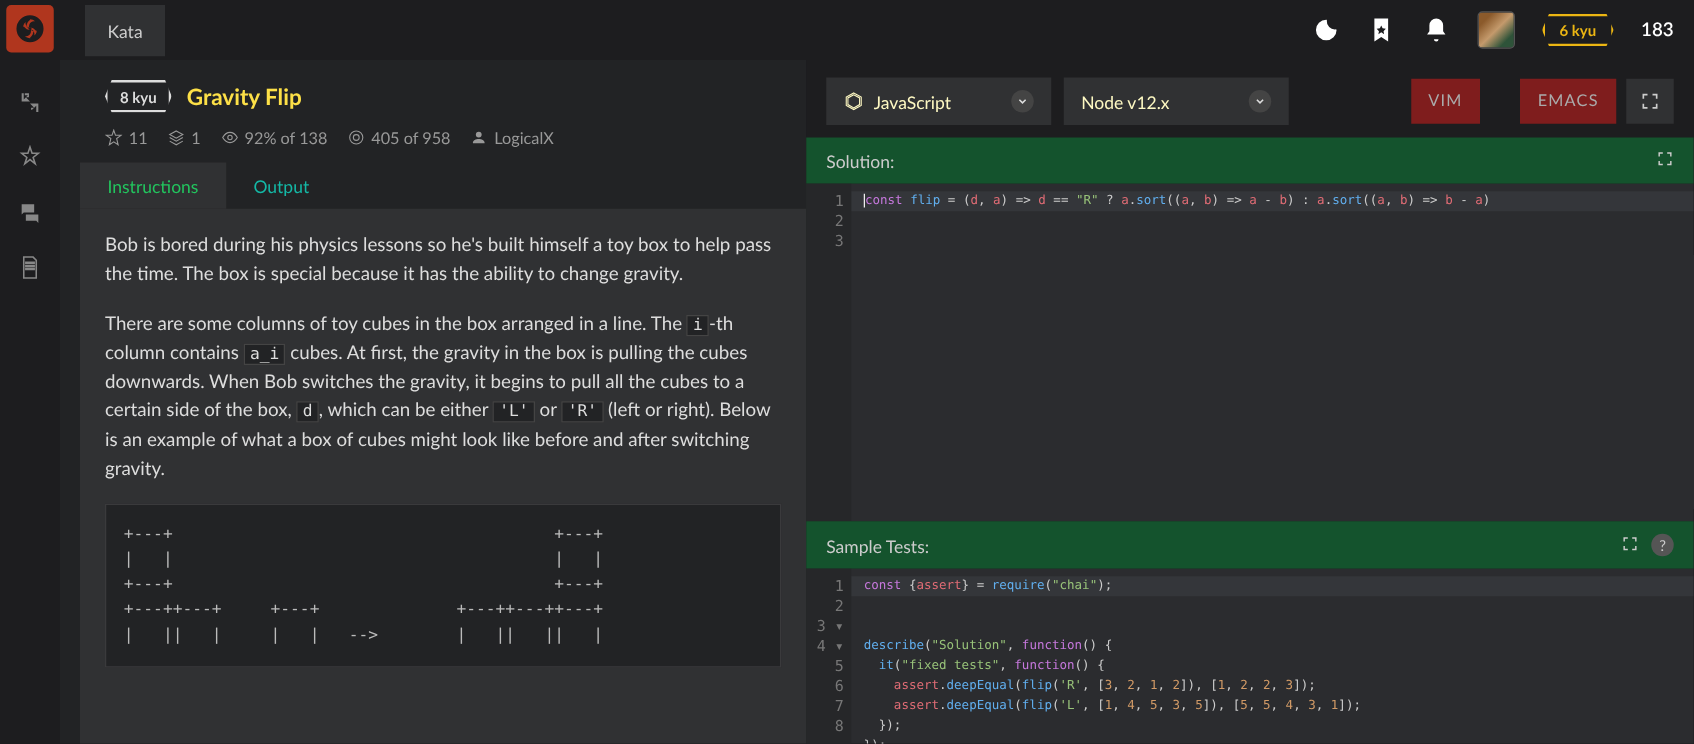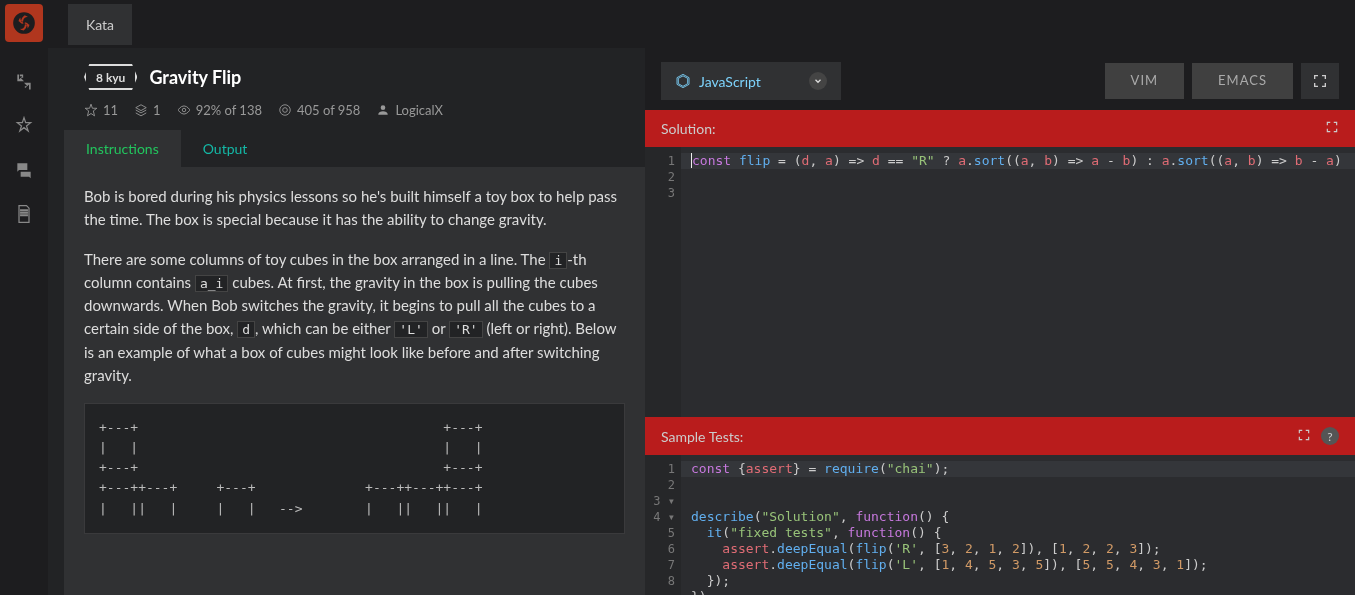--- a/index.html
+++ b/index.html
@@ -83,21 +83,21 @@
   display:inline-flex;align-items:center;justify-content:center;
   height:26px; padding:0 12px;
   color:#ddd; font-weight:bold; font-size:12px;
   position:relative;
 }
 .kyu-badge::before{
   content:"";position:absolute;inset:0;
   border:2px solid #ddd;
   clip-path: polygon(10% 0%, 90% 0%, 100% 50%, 90% 100%, 10% 100%, 0% 50%);
 }
-.title-row h1 { color:#ffffff; font-size:18px; font-weight:700;}
+.title-row h1 { color:#fde047; font-size:18px; font-weight:700;}
 .meta-row {
   display:flex;align-items:center;gap:16px;
   padding: 6px 20px 12px 20px;
   color:#999; font-size:13px;
 }
 .meta-item{display:flex;align-items:center;gap:5px;}
 .meta-item svg{width:14px;height:14px;}
 .tabs {
   display:flex; gap:0;
   padding-left:0;
@@ -143,41 +143,42 @@
   padding-top:10px;
 }
 .sel-row {
   display:flex;align-items:center;gap:10px;
   padding:4px 16px 10px 16px;
 }
 .sel {
   background:#303133;
   padding:10px 14px;
   display:flex;align-items:center;gap:10px;
-  color:#7dd3fc;
+  color:#fef9c3;
   width:180px;
   justify-content:space-between;
   cursor:pointer;
 }
 .sel .lead{display:flex;align-items:center;gap:8px;}
 .chev { width:18px;height:18px;color:#999; background:#444; border-radius:50%; display:flex;align-items:center;justify-content:center;}
 .editor-toolbar { display:flex;gap:8px;margin-left:auto;}
 .et-btn {
-  background:#404040;
-  padding:9px 26px;
+  background:#7f1d1d;
+  padding:9px 14px;
   color:#aaa;
   font-size:13px;
   letter-spacing:1px;
   cursor:pointer;
+  margin-left:24px;
 }
 .et-ico{ background:#303133; width:38px;height:36px;display:flex;align-items:center;justify-content:center;cursor:pointer;}
 .pane-head {
   display:flex;align-items:center;justify-content:space-between;
   padding:10px 16px;
-  background:#b91c1c;
+  background:#14532d;
   color:#ccc;
   text-align:right;
 }
 .pane-head .right{display:flex;gap:10px;align-items:center;}
 .help-circle{width:18px;height:18px;border-radius:50%;background:#555;display:flex;align-items:center;justify-content:center;font-size:12px;color:#ccc;}
 .edi { display:flex;background:#2b2c2f;min-height:0; }
 .edi.solution{ flex:1; }
 .edi.tests{ height:140px; }
 .gut {
   width:36px;
@@ -189,21 +190,21 @@
   font-size:12px;
   line-height:16px;
   user-select:none;
 }
 .gut div{height:16px;}
 .gut .fold{color:#777;}
 .code {
   flex:1;
   padding:6px 10px;
   font-family:Consolas,monospace;
-  font-size:13px;
+  font-size:10px;
   line-height:16px;
   white-space:pre;
   color:#ccc;
   overflow:hidden;
 }
 .code .active-line{ background:#34363a; display:block; margin:-0px -10px; padding:0 10px;}
 .kw{color:#c678dd;}
 .fn{color:#61afef;}
 .str{color:#98c379;}
 .op{color:#ccc;}
@@ -242,20 +243,40 @@
       <svg viewBox="0 0 24 24">
           <path d="M6 2h9l3 3v17H6V2zm2 5h8v1H8V7zm0 3h8v1H8v-1zm0 3h8v1H8v-1z" fill="none" stroke="currentColor" stroke-width="1.5"></path>
         </svg>
     </div>
   </div>
 
   <div class="main">
     <div class="topbar">
       <div class="topbar-tab">Kata</div>
       <div class="spacer"></div>
+      <div class="top-right">
+        <div class="top-icon">
+          <svg viewBox="0 0 24 24">
+              <path d="M12 3a9 9 0 109 9c0-.5-.6-.8-1-.5A7 7 0 0112.5 4c.3-.4 0-1-.5-1z"></path>
+            </svg>
+        </div>
+        <div class="top-icon">
+          <svg viewBox="0 0 24 24">
+              <path d="M6 2h12v20l-6-4-6 4V2zm6 6l-1.2 2.4L8 11l2 2-.5 2.8L12 14l2.5 1.8L14 13l2-2-2.8-.6L12 8z"></path>
+            </svg>
+        </div>
+        <div class="top-icon">
+          <svg viewBox="0 0 24 24">
+              <path d="M12 2a6 6 0 00-6 6v5l-2 3h16l-2-3V8a6 6 0 00-6-6zm0 20a2 2 0 002-2h-4a2 2 0 002 2z"></path>
+            </svg>
+        </div>
+        <div class="avatar"></div>
+        <div class="rank-pill">6 kyu</div>
+        <div class="honor">183</div>
+      </div>
     </div>
 
     <div class="content">
       <div class="left-panel">
         <div class="title-row">
           <div class="kyu-badge">8 kyu</div>
           <h1>Gravity Flip</h1>
         </div>
         <div class="meta-row">
           <div class="meta-item">
@@ -315,20 +336,28 @@
                   <path d="M12 2l9 5v10l-9 5-9-5V7l9-5zm0 2.3L5 8v8l7 4 7-4V8l-7-3.7z" fill="none" stroke="currentColor" stroke-width="1.3"></path>
                 </svg>
               <span>JavaScript</span>
             </span>
             <span class="chev">
               <svg width="10" height="10" viewBox="0 0 24 24">
                   <path d="M6 9l6 6 6-6" fill="none" stroke="#ddd" stroke-width="3"></path>
                 </svg>
             </span>
           </div>
+          <div class="sel">
+            <span>Node v12.x</span>
+            <span class="chev">
+              <svg width="10" height="10" viewBox="0 0 24 24">
+                  <path d="M6 9l6 6 6-6" fill="none" stroke="#ddd" stroke-width="3"></path>
+                </svg>
+            </span>
+          </div>
           <div class="editor-toolbar">
             <div class="et-btn">VIM</div>
             <div class="et-btn">EMACS</div>
             <div class="et-ico">
               <svg width="16" height="16" viewBox="0 0 24 24" fill="#aaa">
                   <path d="M3 3h6v2H5v4H3V3zm12 0h6v6h-2V5h-4V3zM3 15h2v4h4v2H3v-6zm16 0h2v6h-6v-2h4v-4z"></path>
                 </svg>
             </div>
           </div>
         </div>

